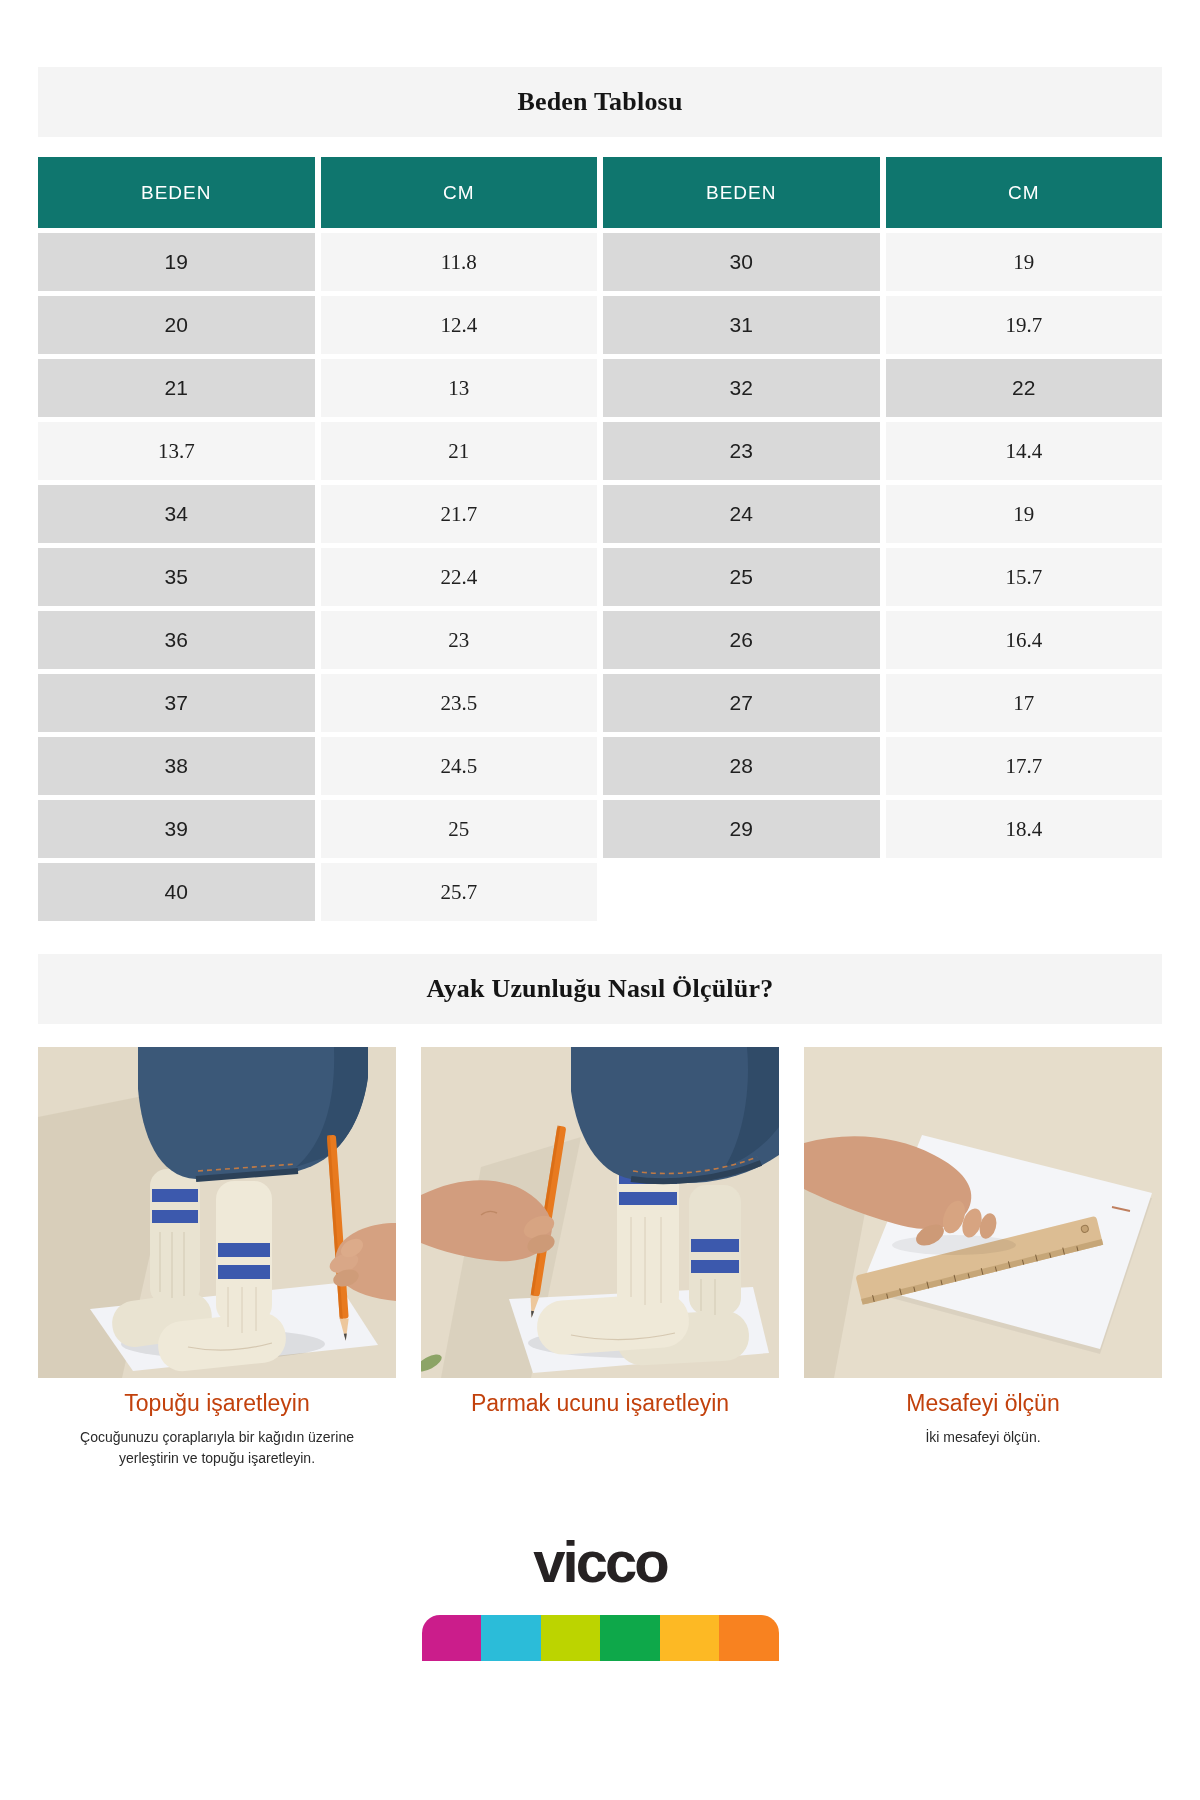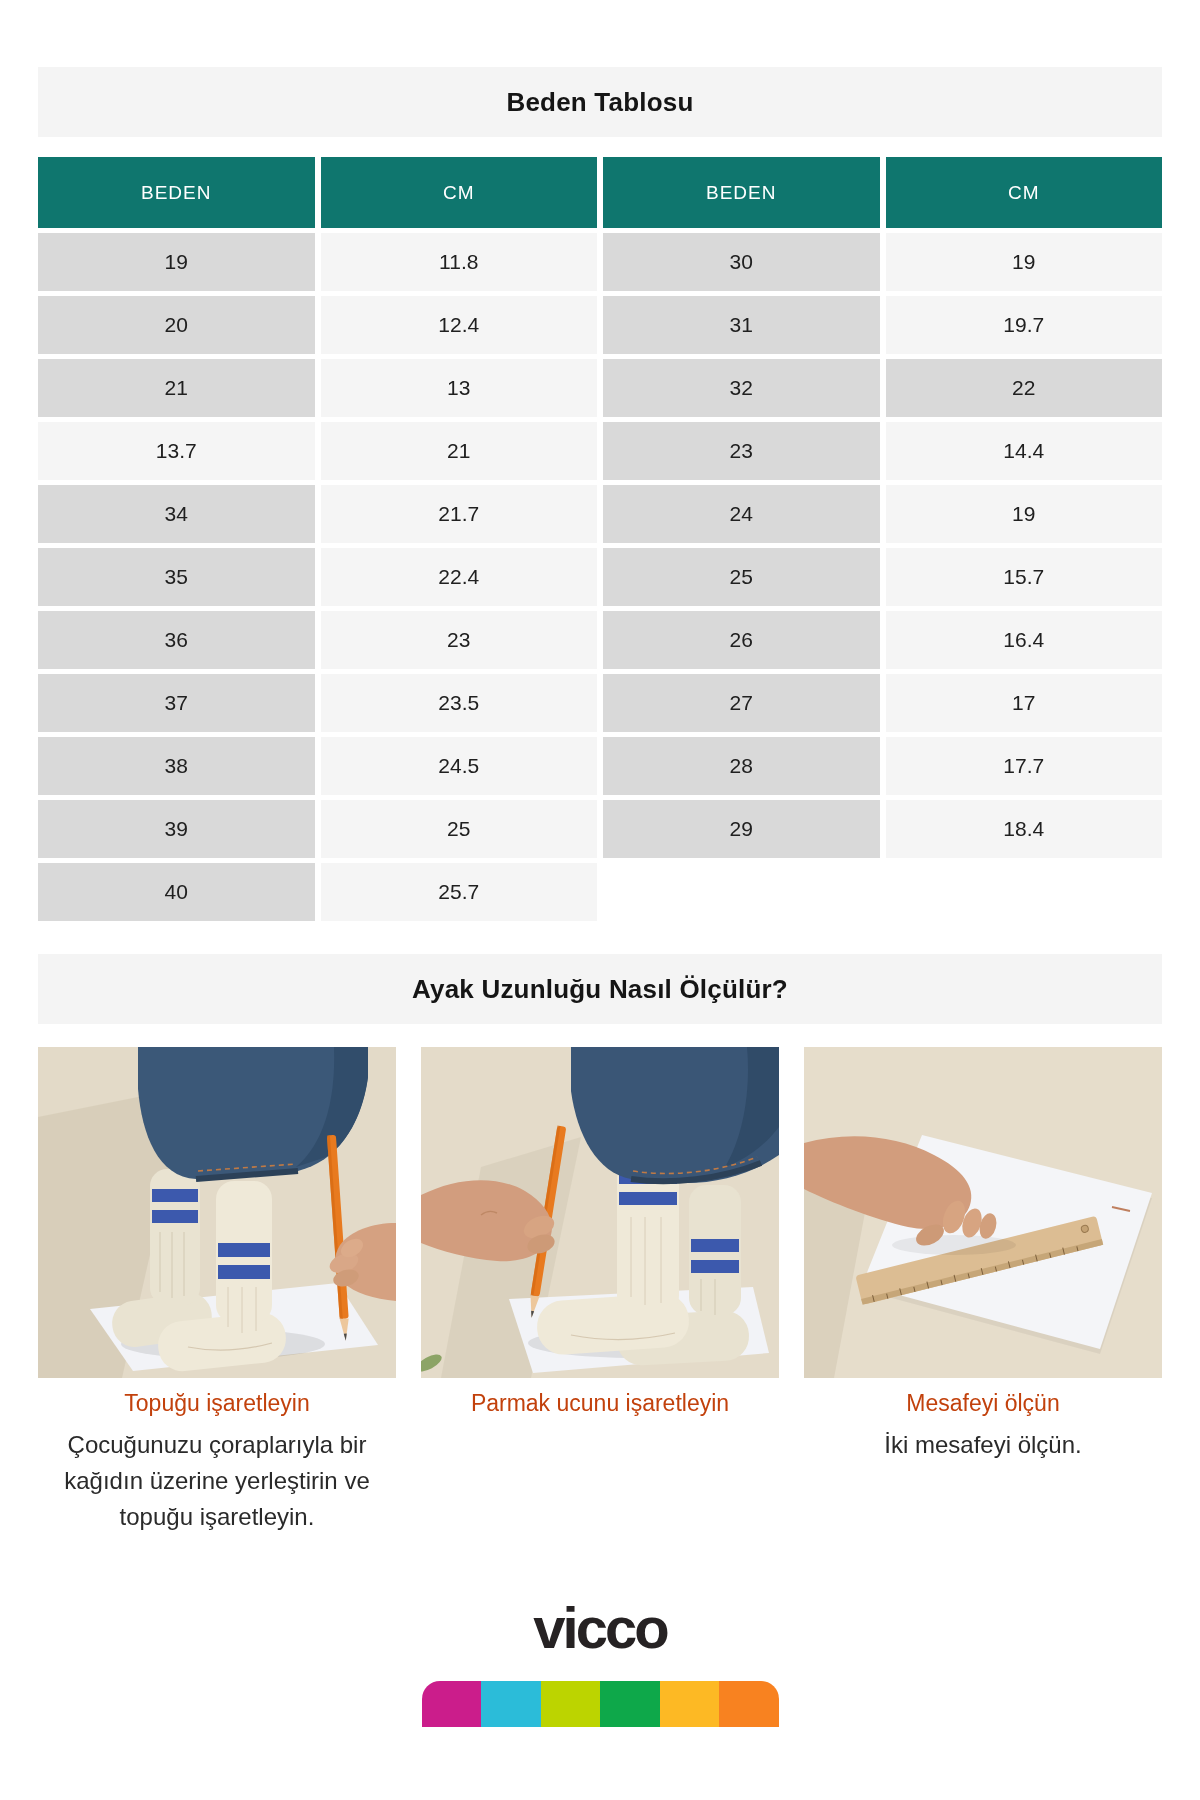--- a/index.html
+++ b/index.html
@@ -3,38 +3,38 @@
 <meta charset="utf-8">
 <style>
   html,body{margin:0;padding:0;}
   body{
     width:1200px;height:1800px;overflow:hidden;background:#ffffff;
     font-family:"Liberation Sans",sans-serif;color:#1c1c1c;
     -webkit-font-smoothing:antialiased;
   }
   .content{padding:0 38px;}
   .band{background:#f4f4f4;height:70px;display:flex;align-items:center;justify-content:center;}
-  .band-title{font-size:26px;font-weight:bold;color:#151515;letter-spacing:.2px;margin:0;}
+  .band-title{font-size:26px;font-weight:bold;color:#151515;letter-spacing:.2px;margin:0;font-family:Liberation Serif, serif;}
   .band.top{margin-top:67px;}
   .band.section{margin-top:33px;}
 
   
   .grid-table{margin-top:20px;display:grid;grid-template-columns:repeat(4,1fr);gap:5px 6px;}
   .th{background:#0f766e;color:#ffffff;height:71px;display:flex;align-items:center;justify-content:center;
       font-size:19px;letter-spacing:1px;}
   .cell{height:58px;display:flex;align-items:center;justify-content:center;font-size:21px;color:#202020;}
   .cell.beden{background:#d9d9d9;}
-  .cell.cm{background:#f5f5f5;}
+  .cell.cm{background:#f5f5f5;font-family:Liberation Serif, serif;}
 
   
   .steps{margin-top:23px;display:flex;gap:25px;}
   .step{width:358px;margin:0;}
   .photo{display:block;width:358px;height:331px;}
   .step-title{margin:12px 0 0 0;text-align:center;font-size:23px;font-weight:normal;color:#c2410c;}
-  .step-desc{margin:10px auto 0;max-width:336px;text-align:center;font-size:24px;line-height:1.5;color:#2a2a2a;}
+  .step-desc{margin:10px auto 0;max-width:336px;text-align:center;font-size:14px;line-height:1.5;color:#2a2a2a;}
 
   
   .footer{margin-top:64px;text-align:center;}
   .brand{display:inline-block;font-size:58px;line-height:1;font-weight:bold;letter-spacing:-3px;color:#262223;}
   .color-bar{width:357px;height:46px;margin:24px auto 0;display:flex;overflow:hidden;border-radius:18px 18px 0 0;}
   .bar-seg{flex:1;}
 </style>
 </head>
 <body>
 

